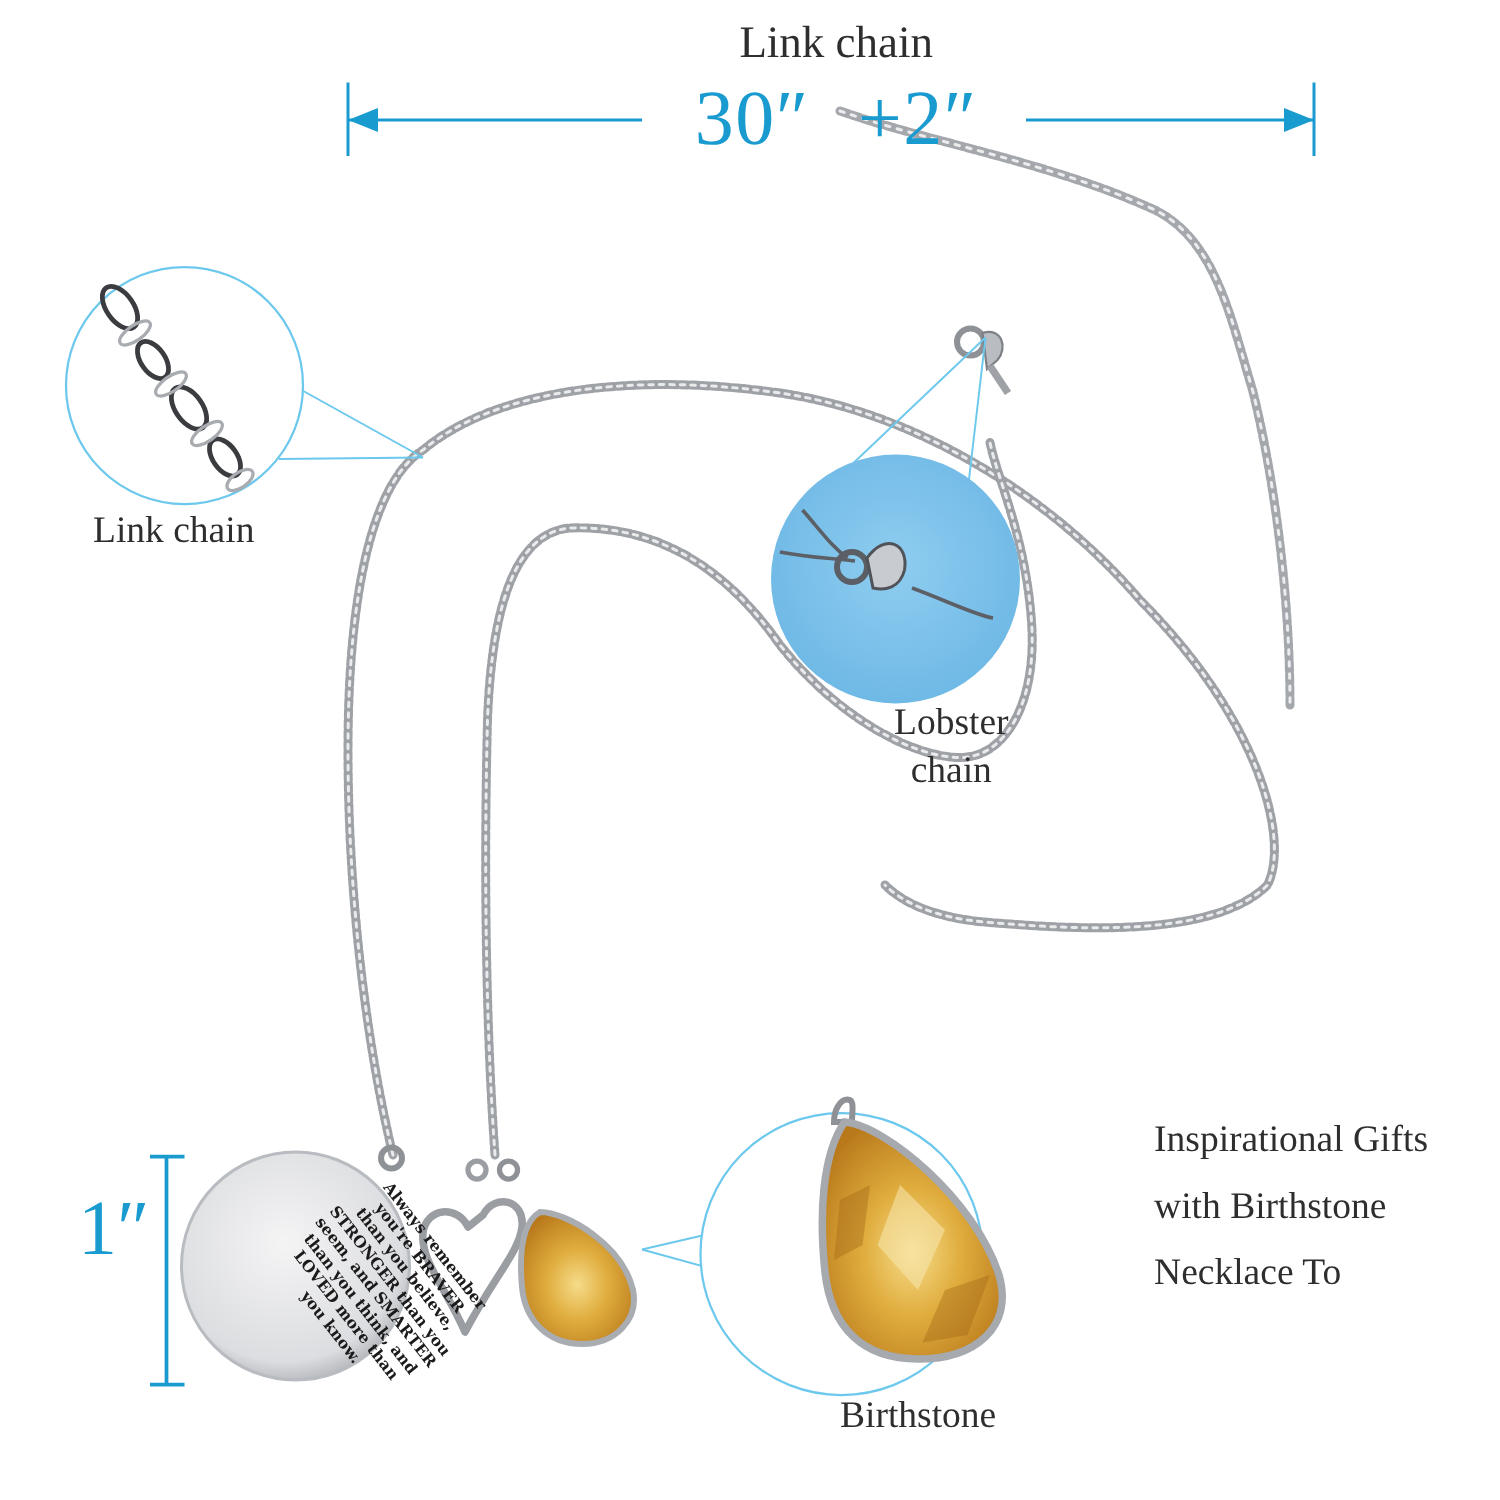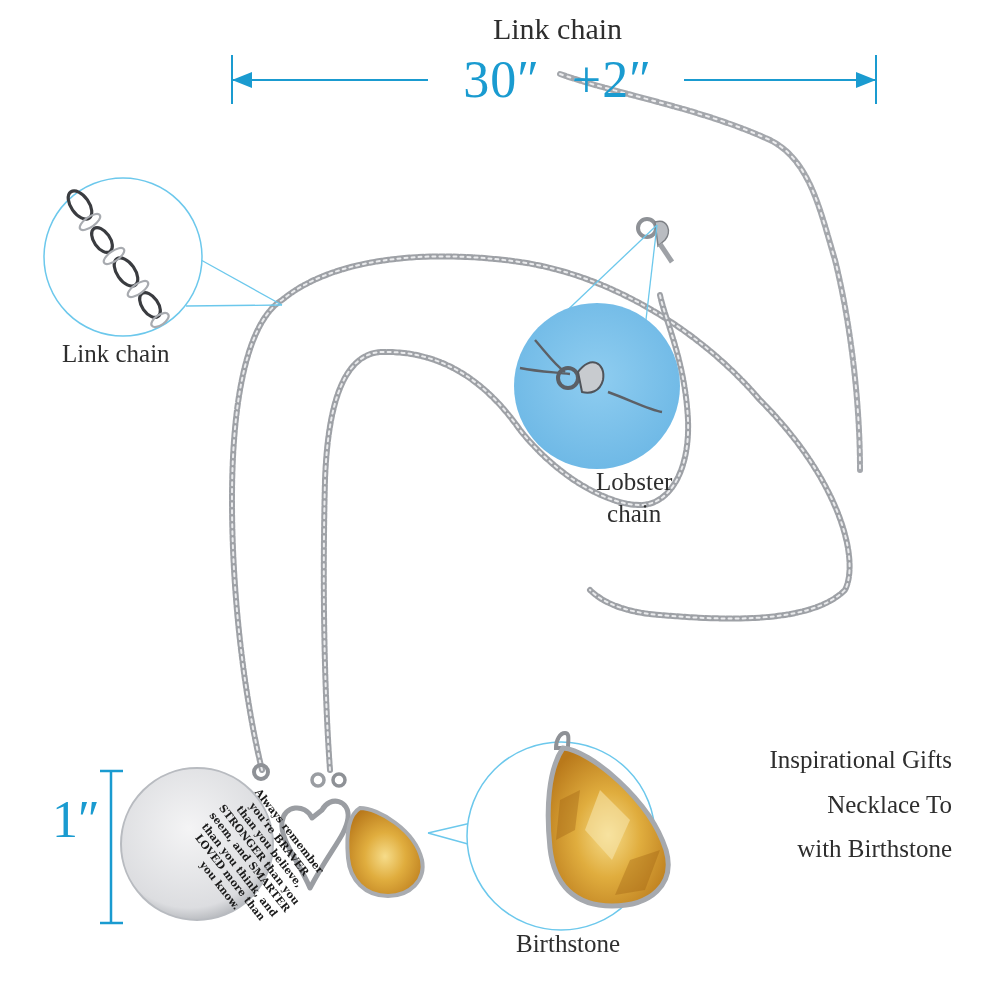--- a/index.html
+++ b/index.html
@@ -3,23 +3,23 @@
 <meta charset="utf-8">
 <style>
   html, body { margin:0; padding:0; background:#ffffff; }
   body { width:1000px; height:1000px; position:relative; overflow:hidden; font-family:"Liberation Serif", "DejaVu Serif", serif; color:#2b2b2b; }
   svg.art { position:absolute; left:0; top:0; width:1000px; height:1000px; }
   .label { position:absolute; font-family:"Liberation Serif", serif; color:#2e2e2e; white-space:nowrap; }
   .title-top { left:0; width:1115px; top:12px; text-align:center; font-size:30px; }
   .size-main { left:0; width:1115px; top:50px; text-align:center; font-size:52px; color:#1a9bd0; letter-spacing:1px; }
   .lbl-link { left:62px; top:340px; font-size:25px; }
   .lbl-lobster { left:548px; top:466px; font-size:25px; line-height:32px; text-align:center;margin-left:48px; }
-  .lbl-birth { left:516px; top:930px; font-size:25px; }
+  .lbl-birth { left:560px; top:930px; font-size:25px; }
   .lbl-1in { left:52px; top:790px; font-size:52px; color:#1a9bd0; }
-  .tagline { position:absolute; right:48px; top:738px; text-align:right; font-size:25px; line-height:44.5px; color:#2e2e2e; }
+  .tagline { position:absolute; right:48px; top:738px; text-align:left; font-size:25px; line-height:44.5px; color:#2e2e2e; }
   .tagline div { white-space:nowrap; }
   .engr { position:absolute; left:190px; top:808px; transform:rotate(52deg); transform-origin:50% 50%; font-family:"DejaVu Serif", serif; font-weight:bold; font-size:10.5px; line-height:12.5px; color:#1a1a1a; text-align:center; width:130px; }
 </style>
 </head>
 <body>
 
 <svg class="art" viewBox="0 0 1000 1000">
   <defs>
     <pattern id="chainPat" width="10" height="10" patternUnits="userSpaceOnUse">
       <rect width="10" height="10" fill="none"></rect>
@@ -158,15 +158,15 @@
   <div>than you believe,</div>
   <div>STRONGER than you</div>
   <div>seem, and SMARTER</div>
   <div>than you think, and</div>
   <div>LOVED more than</div>
   <div>you know.</div>
 </div>
 
 <div class="tagline">
   <div>Inspirational Gifts</div>
+  <div>with Birthstone</div>
   <div>Necklace To</div>
-  <div>with Birthstone</div>
 </div>
 
 </body></html>

